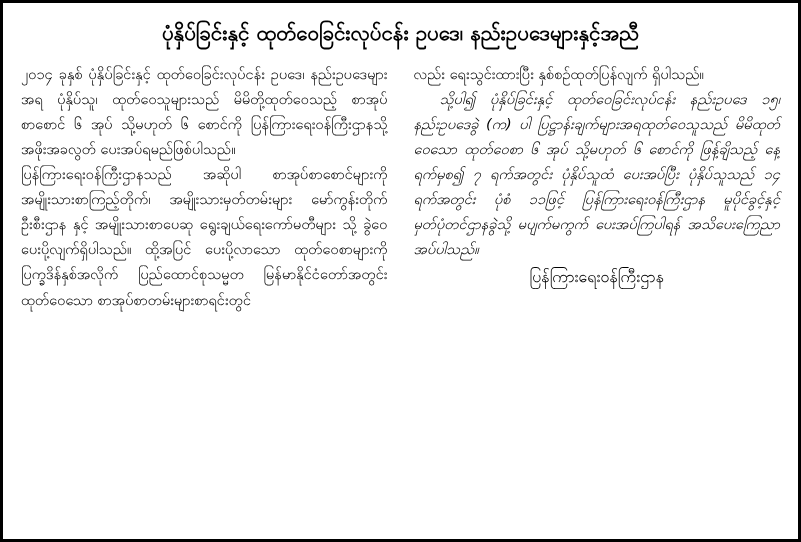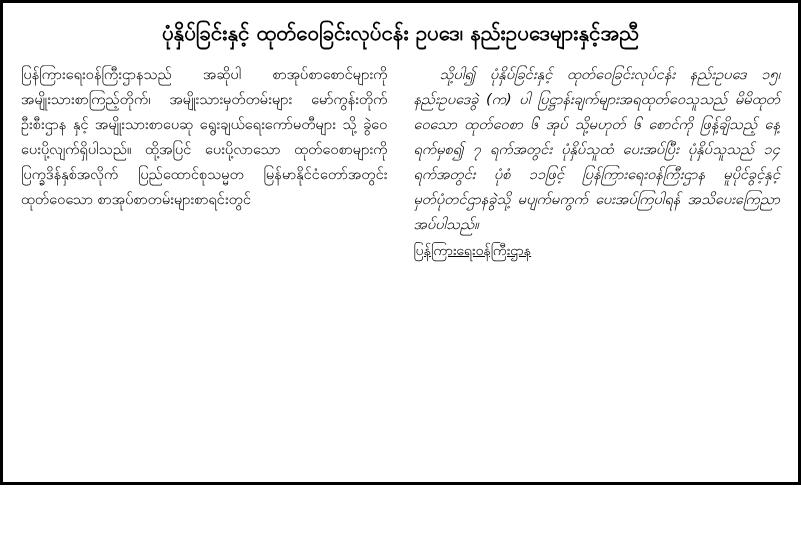--- a/index.html
+++ b/index.html
@@ -10,21 +10,21 @@
   body {
     width: 801px;
     height: 542px;
     font-family: "DejaVu Sans", "Liberation Sans", sans-serif;
     color: #000000;
     overflow: hidden;
   }
   #page {
     position: relative;
     width: 801px;
-    height: 485px;
+    height: 542px;
     box-sizing: border-box;
     border: 3px solid #000000;
     background: #ffffff;
     padding: 14px 18px 10px 18px;
   }
   #notice-title {
     text-align: center;
     font-size: 20.5px;
     font-weight: bold;
     line-height: 1.45;
@@ -50,42 +50,43 @@
     line-height: 1.72;
     text-align: justify;
     text-justify: inter-word;
     margin: 0 0 0 0;
   }
   .para.indent {
     text-indent: 26px;
     font-style: italic;
   }
   .signature {
-    font-size: 14px;
+    font-size: 16px;
     line-height: 1.72;
-    text-align: left;
+    text-align: center;
     margin-top: 2px;
-    text-decoration: underline;
   }
 </style>
 </head>
 <body>
 
 <div id="page">
 
   <div id="notice-title">
     <span class="title-line">ပုံနှိပ်ခြင်းနှင့် ထုတ်ဝေခြင်းလုပ်ငန်း ဥပဒေ၊ နည်းဥပဒေများနှင့်အညီ</span>
   </div>
 
   <div id="columns">
 
     <div class="column">
+      <p class="para">၂၀၁၄ ခုနှစ် ပုံနှိပ်ခြင်းနှင့် ထုတ်ဝေခြင်းလုပ်ငန်း ဥပဒေ၊ နည်းဥပဒေများအရ ပုံနှိပ်သူ၊ ထုတ်ဝေသူများသည် မိမိတို့ထုတ်ဝေသည့် စာအုပ်စာစောင် ၆ အုပ် သို့မဟုတ် ၆ စောင်ကို ပြန်ကြားရေးဝန်ကြီးဌာနသို့ အဖိုးအခလွတ် ပေးအပ်ရမည်ဖြစ်ပါသည်။</p>
       <p class="para">ပြန်ကြားရေးဝန်ကြီးဌာနသည် အဆိုပါ စာအုပ်စာစောင်များကို အမျိုးသားစာကြည့်တိုက်၊ အမျိုးသားမှတ်တမ်းများ မော်ကွန်းတိုက်ဦးစီးဌာန နှင့် အမျိုးသားစာပေဆု ရွေးချယ်ရေးကော်မတီများ သို့ ခွဲဝေပေးပို့လျက်ရှိပါသည်။ ထို့အပြင် ပေးပို့လာသော ထုတ်ဝေစာများကို ပြက္ခဒိန်နှစ်အလိုက် ပြည်ထောင်စုသမ္မတ မြန်မာနိုင်ငံတော်အတွင်း ထုတ်ဝေသော စာအုပ်စာတမ်းများစာရင်းတွင်</p>
     </div>
 
     <div class="column">
+      <p class="para">လည်း ရေးသွင်းထားပြီး နှစ်စဉ်ထုတ်ပြန်လျက် ရှိပါသည်။</p>
       <p class="para indent">သို့ပါ၍ ပုံနှိပ်ခြင်းနှင့် ထုတ်ဝေခြင်းလုပ်ငန်း နည်းဥပဒေ ၁၅၊ နည်းဥပဒေခွဲ (က) ပါ ပြဋ္ဌာန်းချက်များအရထုတ်ဝေသူသည် မိမိထုတ်ဝေသော ထုတ်ဝေစာ ၆ အုပ် သို့မဟုတ် ၆ စောင်ကို ဖြန့်ချိသည့် နေ့ရက်မှစ၍ ၇ ရက်အတွင်း ပုံနှိပ်သူထံ ပေးအပ်ပြီး ပုံနှိပ်သူသည် ၁၄ ရက်အတွင်း ပုံစံ ၁၁ဖြင့် ပြန်ကြားရေးဝန်ကြီးဌာန မူပိုင်ခွင့်နှင့် မှတ်ပုံတင်ဌာနခွဲသို့ မပျက်မကွက် ပေးအပ်ကြပါရန် အသိပေးကြေညာအပ်ပါသည်။</p>
       <div class="signature">ပြန်ကြားရေးဝန်ကြီးဌာန</div>
     </div>
 
   </div>
 
 </div>
 
 </body></html>

